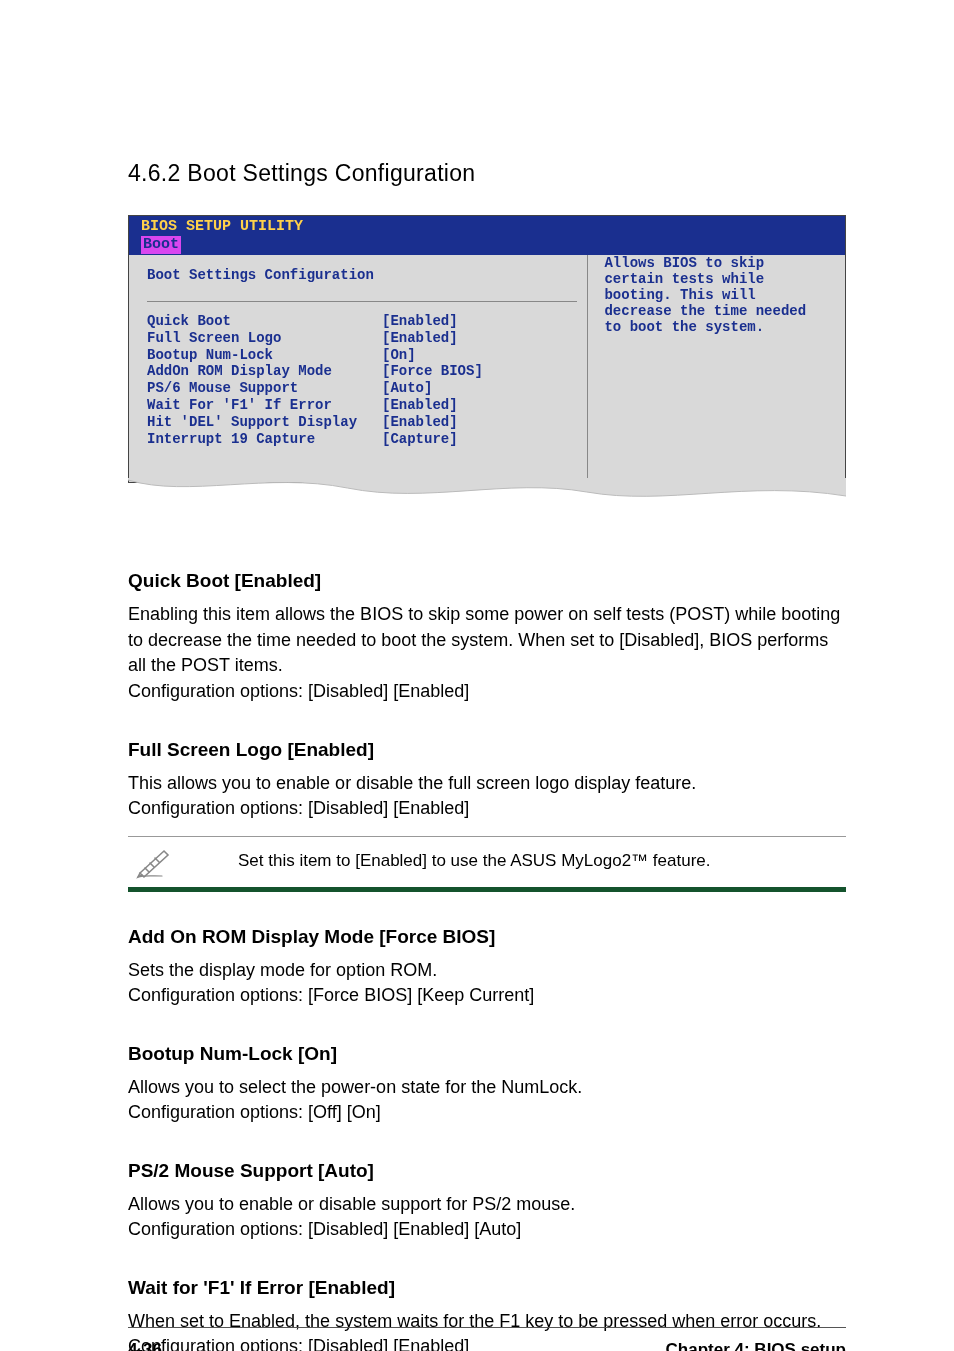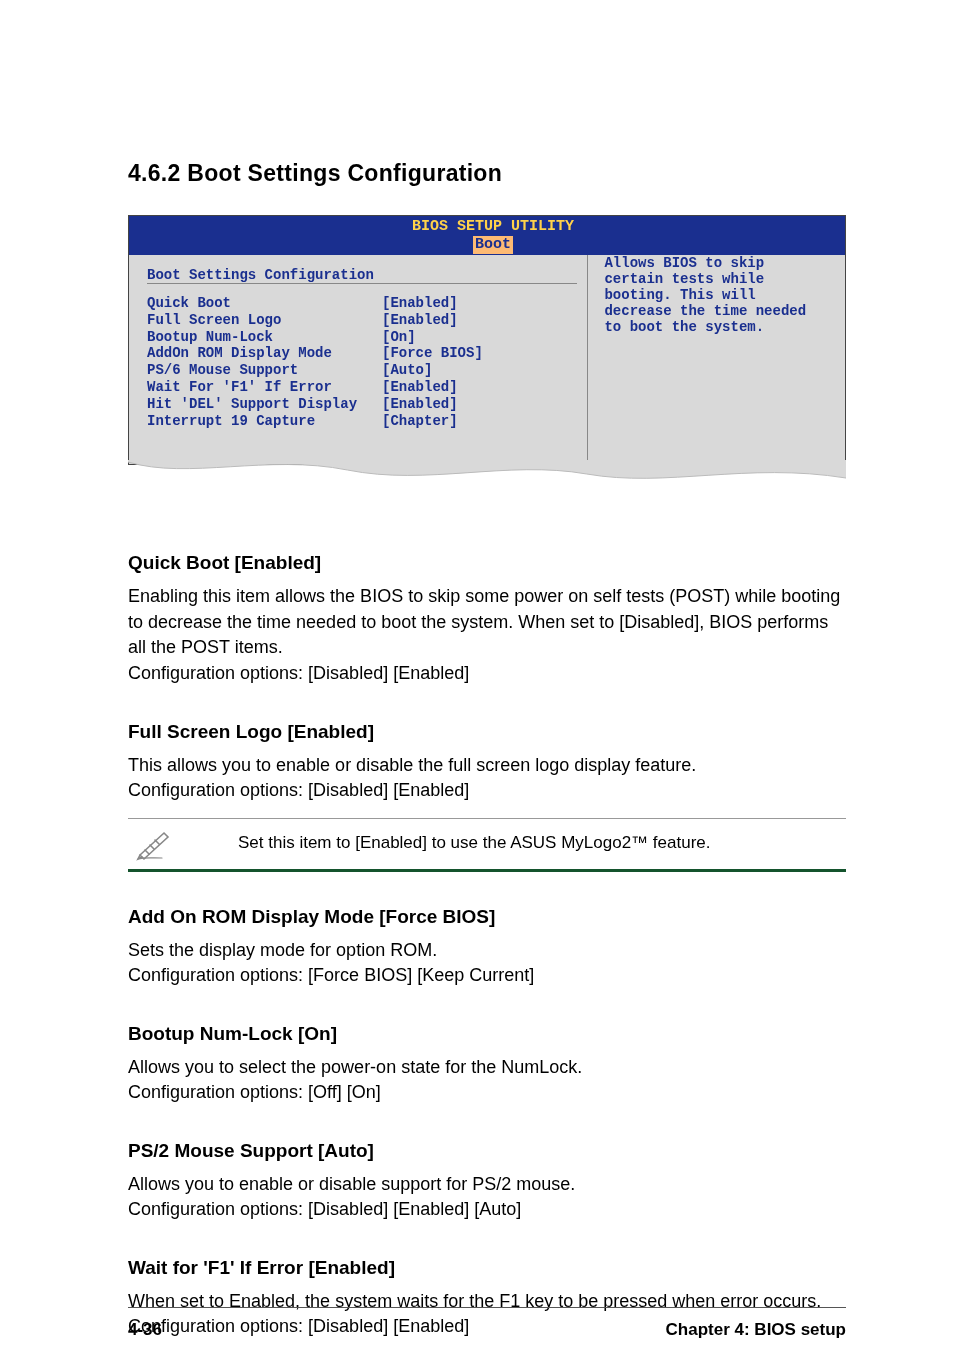--- a/index.html
+++ b/index.html
@@ -10,41 +10,41 @@
     width: 954px;
     min-height: 1351px;
     position: relative;
     padding: 0;
   }
   .page {
     padding: 160px 108px 50px 128px;
   }
   .section-heading {
     font-size: 23px;
-    font-weight: bold;
+    font-weight: normal;
     margin-bottom: 28px;
     letter-spacing: 0.3px;
   }
   
   .bios-box {
     width: 100%;
     border: 1px solid #444;
   }
   .bios-header {
     background: #1a2f8f;
     color: #ffd24a;
-    text-align: center;
+    text-align: left;
     font-family: "Courier New", monospace;
     font-weight: bold;
     font-size: 15px;
     padding: 2px 0 1px 12px;
     line-height: 1.2;
   }
   .bios-header .boot-tag {
-    background: #fdba74;
+    background: #d946ef;
     color: #1a2f8f;
     padding: 0 2px;
     display: inline-block;
   }
   .bios-body {
     display: flex;
     background: #d9d9d9;
     font-family: "Courier New", monospace;
     font-size: 14px;
     font-weight: bold;
@@ -55,21 +55,21 @@
     padding: 12px 10px 35px 18px;
   }
   .bios-right {
     flex: 1;
     border-left: 1px solid #888;
     padding: 0 14px 35px 16px;
     line-height: 1.15;
   }
   .bios-left-title {
     margin-bottom: 3px;
-    padding-bottom: 0;
+    padding-bottom: 18px;
     border-bottom: 1px solid #888;
   }
   .bios-rows { padding-top: 8px; }
   .bios-row {
     display: flex;
     line-height: 1.2;
   }
   .bios-row .lbl { flex: 0 0 235px; }
   .bios-row .val { flex: 1; }
   .bios-wave {
@@ -88,21 +88,21 @@
   }
   .item-heading.first { margin-top: 66px; }
   .item-body {
     font-size: 18px;
     line-height: 1.42;
   }
   .note-block {
     display: flex;
     align-items: center;
     border-top: 1px solid #999;
-    border-bottom: 3px solid #14532d;
+    border-bottom: 5px solid #14532d;
     margin-top: 14px;
     padding: 6px 0 8px 0;
     gap: 60px;
   }
   .note-icon {
     width: 44px;
     height: 36px;
     flex-shrink: 0;
     margin-left: 6px;
   }
@@ -160,21 +160,21 @@
           <div class="bios-row">
               <span class="lbl">Wait For 'F1' If Error</span>
               <span class="val">[Enabled]</span>
             </div>
           <div class="bios-row">
               <span class="lbl">Hit 'DEL' Support Display</span>
               <span class="val">[Enabled]</span>
             </div>
           <div class="bios-row">
               <span class="lbl">Interrupt 19 Capture</span>
-              <span class="val">[Chapter]</span>
+              <span class="val">[Capture]</span>
             </div>
         </div>
       </div>
       <div class="bios-right">Allows BIOS to skip certain tests while booting. This will decrease the time needed to boot the system.</div>
     </div>
   </div>
   <div class="bios-wave">
     <svg viewBox="0 0 720 26" preserveAspectRatio="none">
       <path d="M0,2 C60,20 140,-6 220,10 C300,26 380,0 460,14 C540,28 620,2 720,18 L720,0 L0,0 Z" fill="#d9d9d9"></path>
       <path d="M0,2 C60,20 140,-6 220,10 C300,26 380,0 460,14 C540,28 620,2 720,18" fill="none" stroke="#bbb" stroke-width="1"></path>

